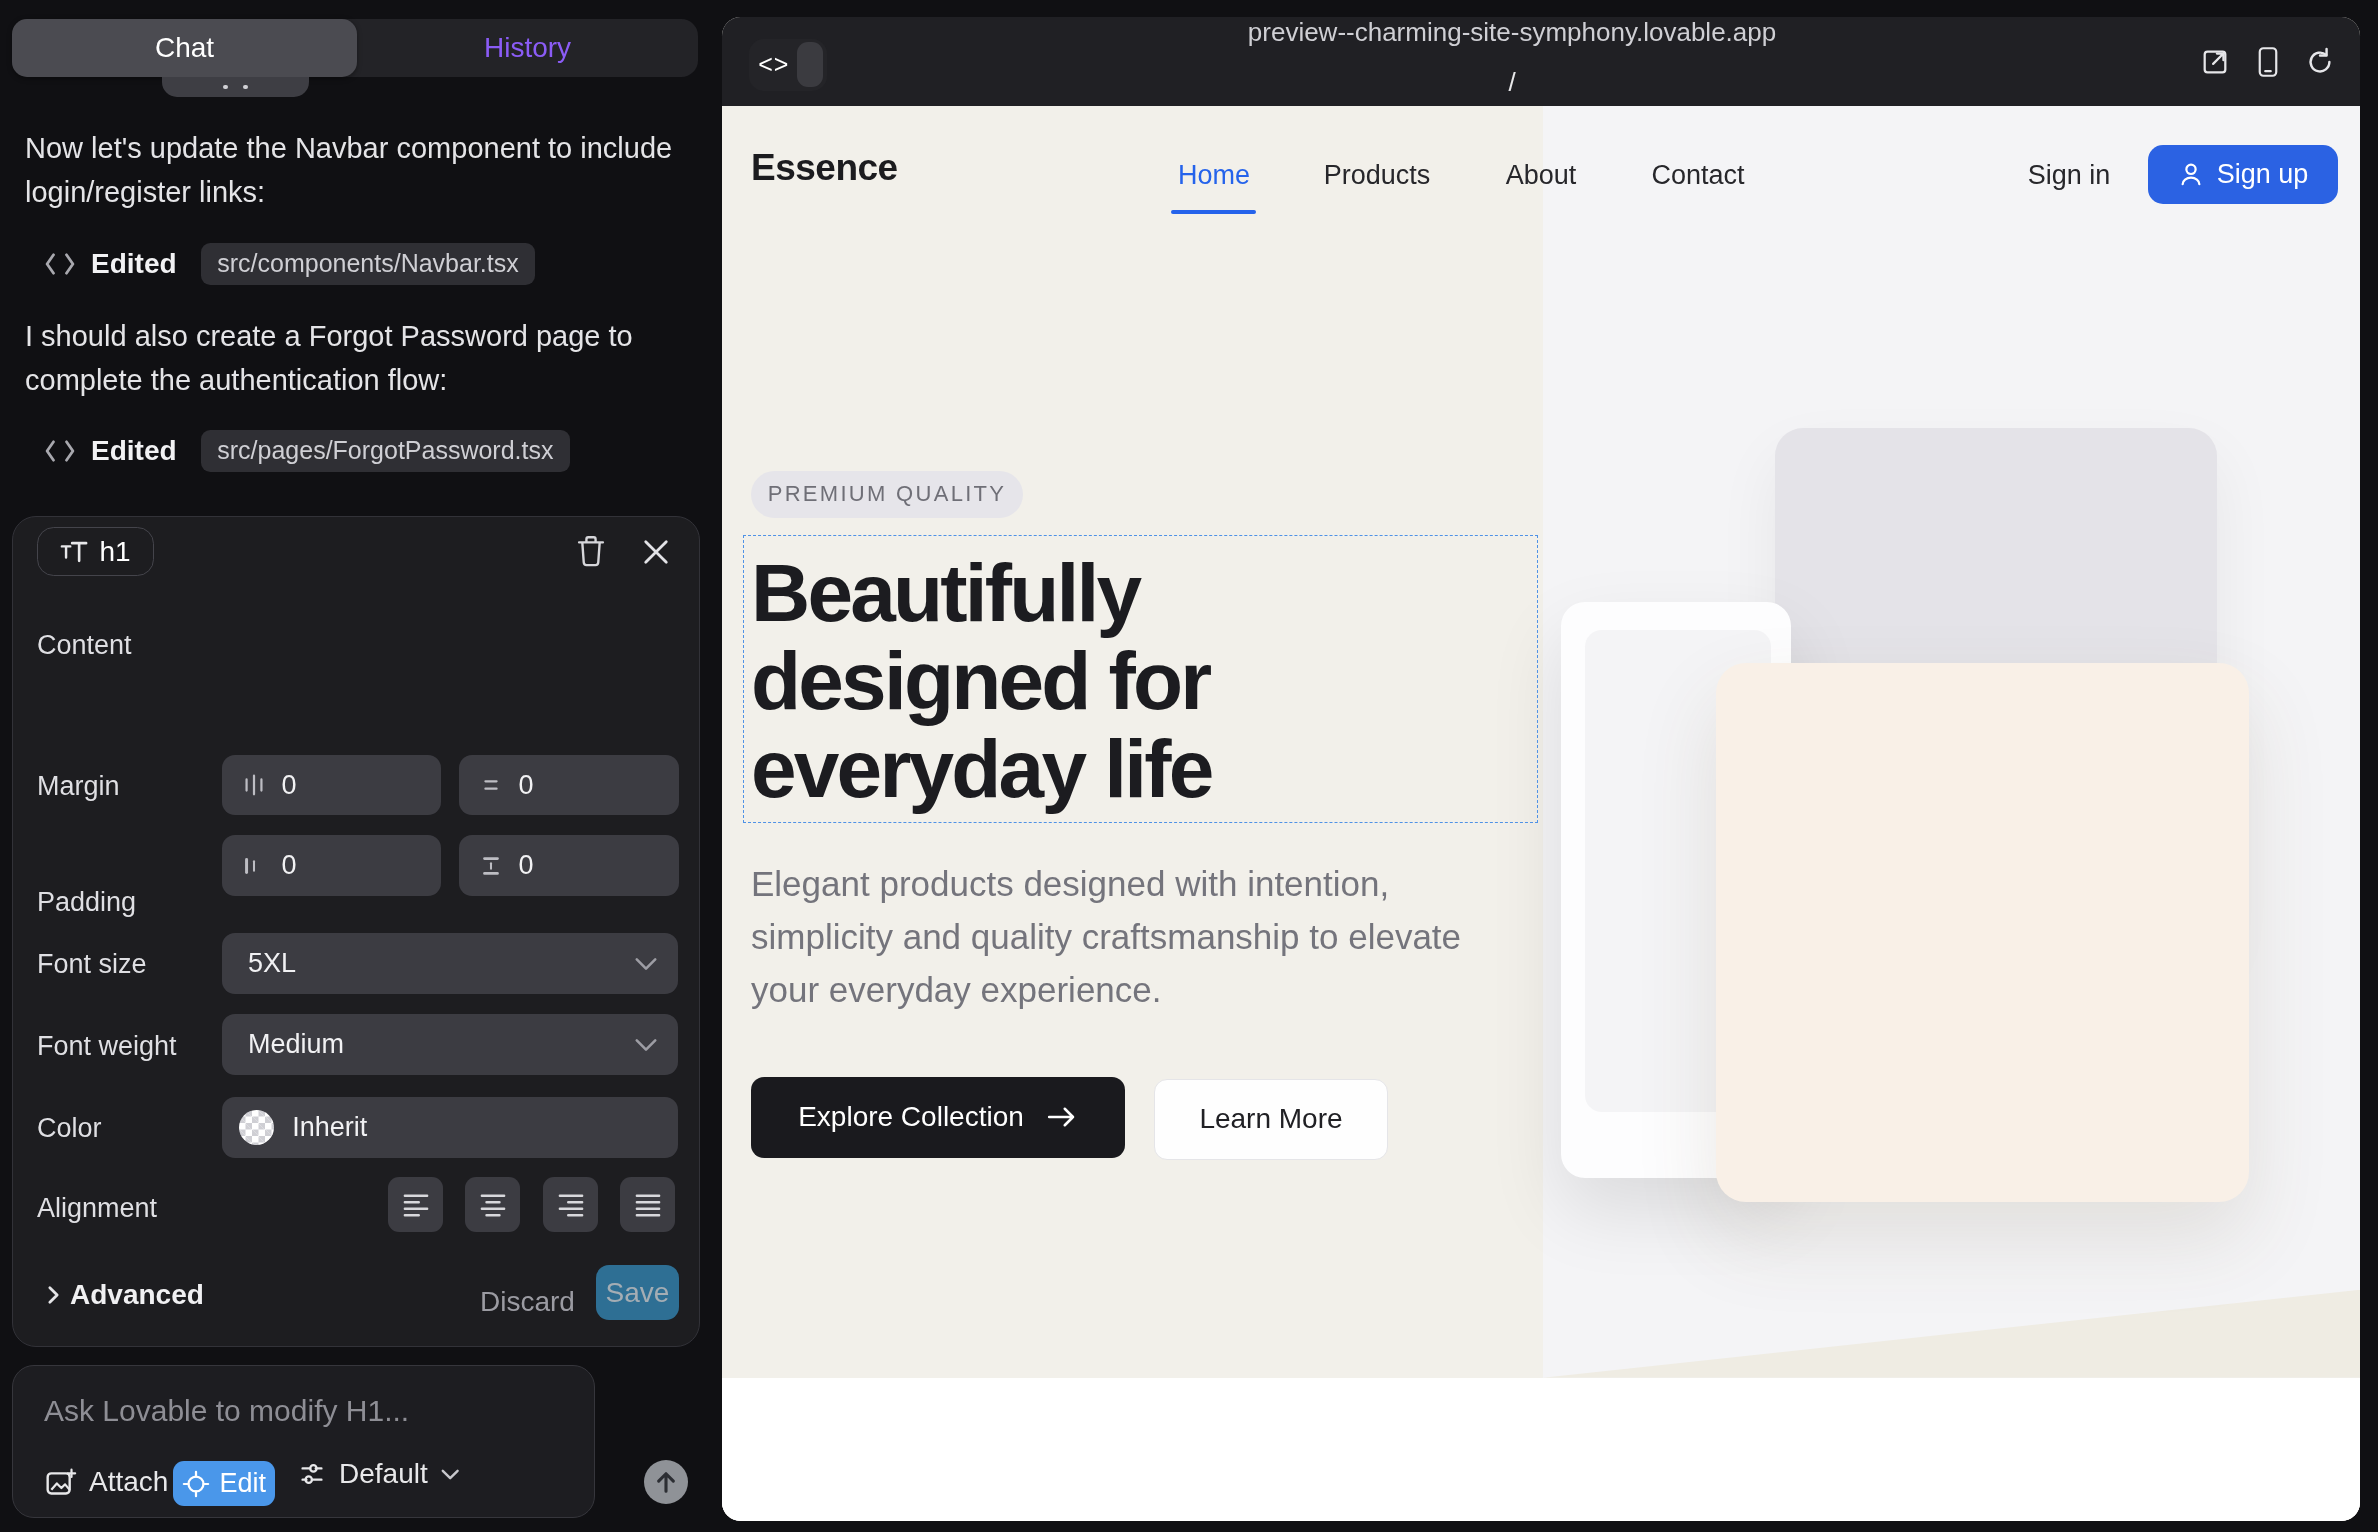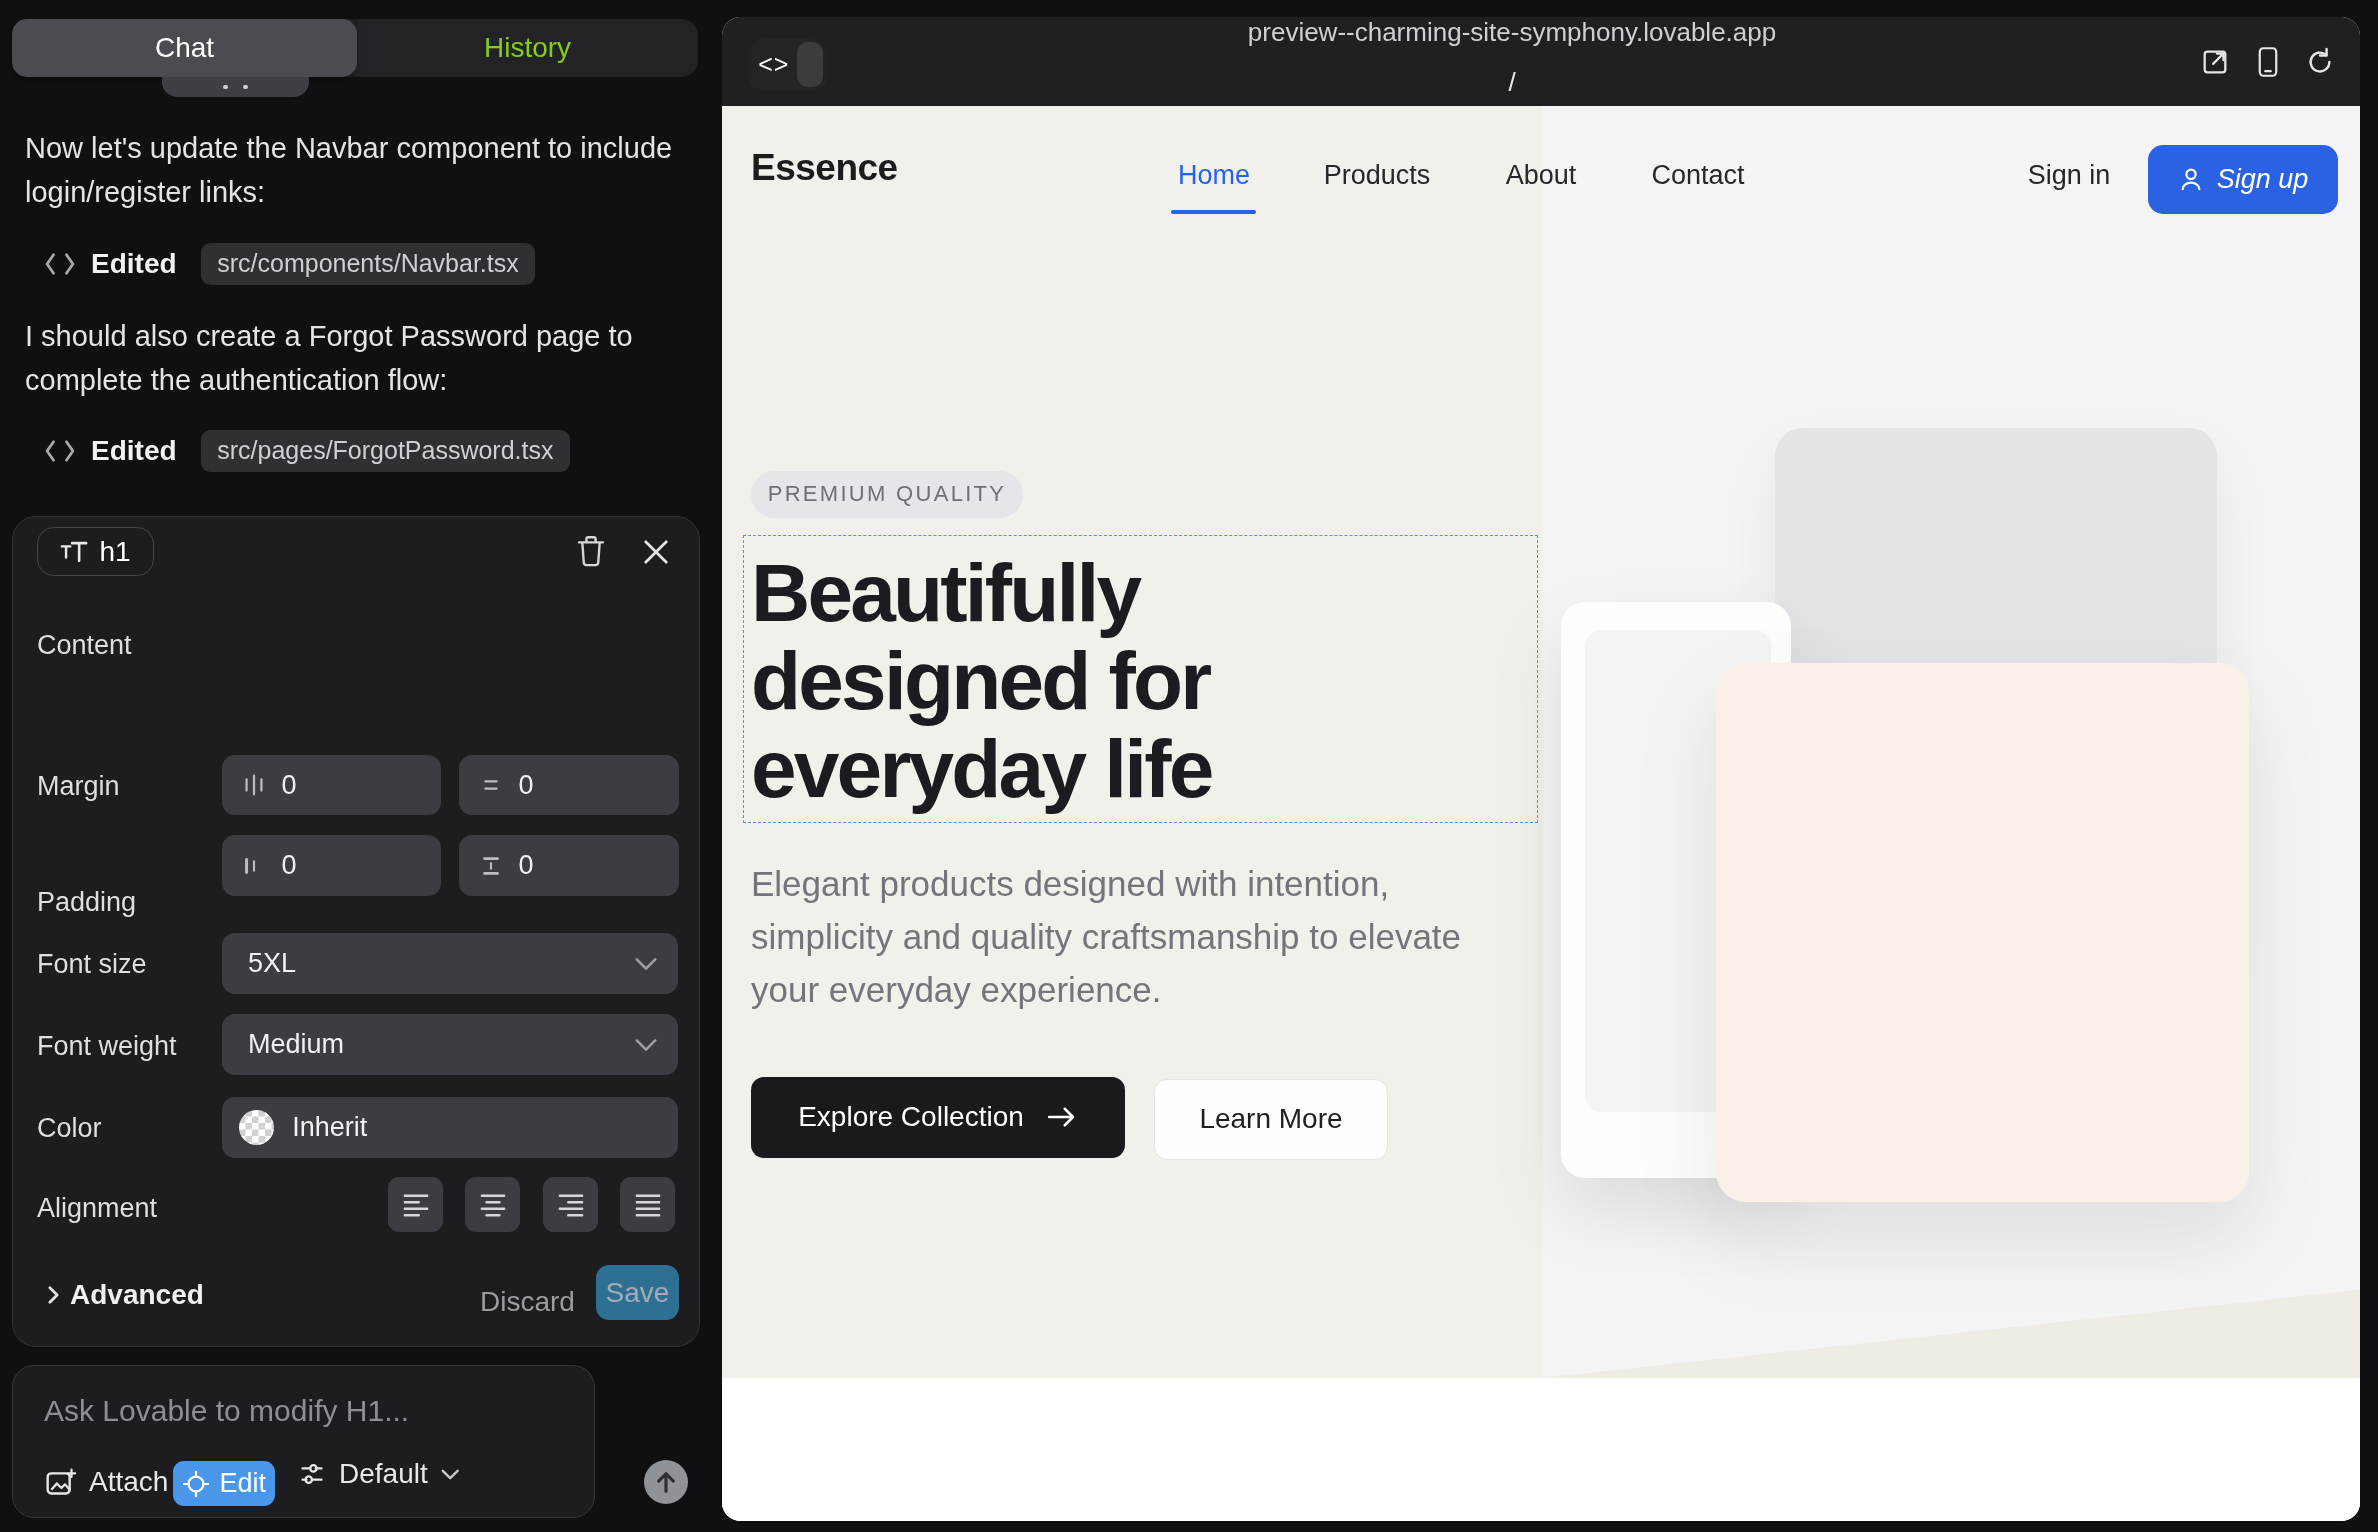--- a/index.html
+++ b/index.html
@@ -9,21 +9,21 @@
     font-family:"Liberation Sans", sans-serif; -webkit-font-smoothing:antialiased;
   }
   .abs { position:absolute; }
 
   
   .tabs { left:12px; top:18.6px; width:686px; height:58px; background:#232327; border-radius:16.7px; }
   .tab-active { left:0; top:0; width:345px; height:58px; background:#4b4b51; border-radius:15px;
     display:flex; align-items:center; justify-content:center; color:#ffffff; font-size:28px;
     box-shadow:0 1.9px 5.6px rgba(0,0,0,.35); }
   .tab-inactive { left:345px; top:0; width:341px; height:58px; display:flex; align-items:center;
-    justify-content:center; color:#84cc16; font-size:28px; }
+    justify-content:center; color:#8b5cf6; font-size:28px; }
   .peek-chip { left:162px; top:77px; width:147px; height:20.4px; background:#3e3e44;
     border-radius:0 0 15px 15px; display:flex; align-items:center; justify-content:center; gap:15px; }
   .peek-chip i { width:4.6px; height:4.6px; border-radius:50%; background:#d0d0d5; display:block; }
 
   .msg { left:25px; width:663px; color:#e4e4e7; font-size:29px; line-height:44px; }
   .edited-row { left:44px; height:41px; display:flex; align-items:center; }
   .edited-row .code-ic { width:32px; height:24px; margin-right:15px; flex:0 0 auto; }
   .edited-label { color:#f2f2f4; font-size:28px; font-weight:700; margin-right:24px; }
   .file-chip { background:#2f2f34; border-radius:9.3px; padding:6.5px 16.7px; color:#cfcfd4; font-size:25px; }
 
@@ -80,22 +80,22 @@
     border-radius:24px; box-shadow:0 33px 74px rgba(0,0,0,.10); }
   .card-white .inner { position:absolute; left:24px; top:28px; width:186px; height:482px;
     background:#f4f4f6; border-radius:16.7px; }
   .card-cream { left:994px; top:557px; width:533px; height:539px; background:#f9f0e7;
     border-radius:30px; box-shadow:0 37px 83px rgba(90,70,40,.12); }
 
   .logo { left:29px; top:41px; font-size:37px; font-weight:700; color:#1c1c1f; letter-spacing:-0.5px; }
   .navlink { top:54px; transform:translateX(-50%); font-size:27px; color:#27272b; white-space:nowrap; }
   .navlink.active { color:#2563eb; }
   .nav-underline { left:449px; top:104px; width:85px; height:4.6px; background:#2563eb; border-radius:1.9px; }
-  .signup { left:1426px; top:39px; width:190px; height:69px; background:#2b62e3; border-radius:15px;
-    display:flex; align-items:center; justify-content:center; gap:13px; color:#ffffff; font-size:27px;font-style:italic; }
+  .signup { left:1426px; top:39px; width:190px; height:59px; background:#2b62e3; border-radius:15px;
+    display:flex; align-items:center; justify-content:center; gap:13px; color:#ffffff; font-size:27px; }
 
   .badge { left:29px; top:365px; width:272px; height:47px; background:#e6e5ea; border-radius:24px;
     display:flex; align-items:center; justify-content:center; font-size:22px; letter-spacing:2.3px;
     color:#6f6f77; }
   .sel-box { left:21.3px; top:429px; width:795px; height:288px; border:1.9px dashed #4f92e6; }
   .hero-h { left:29px; top:443px; font-size:82px; line-height:88px; font-weight:600;
     color:#1c1c20; letter-spacing:-2.8px; }
   .hero-p { left:29px; top:751px; width:770px; font-size:35px; line-height:53px; color:#74747c; }
   .cta-dark { left:29px; top:971px; width:374px; height:81px; background:#1a1a1e; border-radius:13px;
     display:flex; align-items:center; justify-content:center; gap:22px; color:#ffffff; font-size:28px; }

